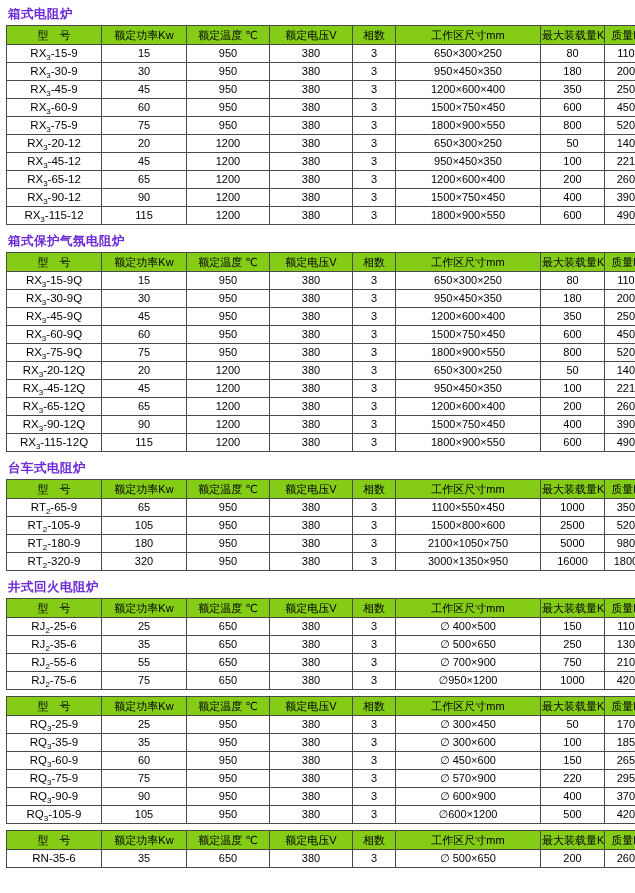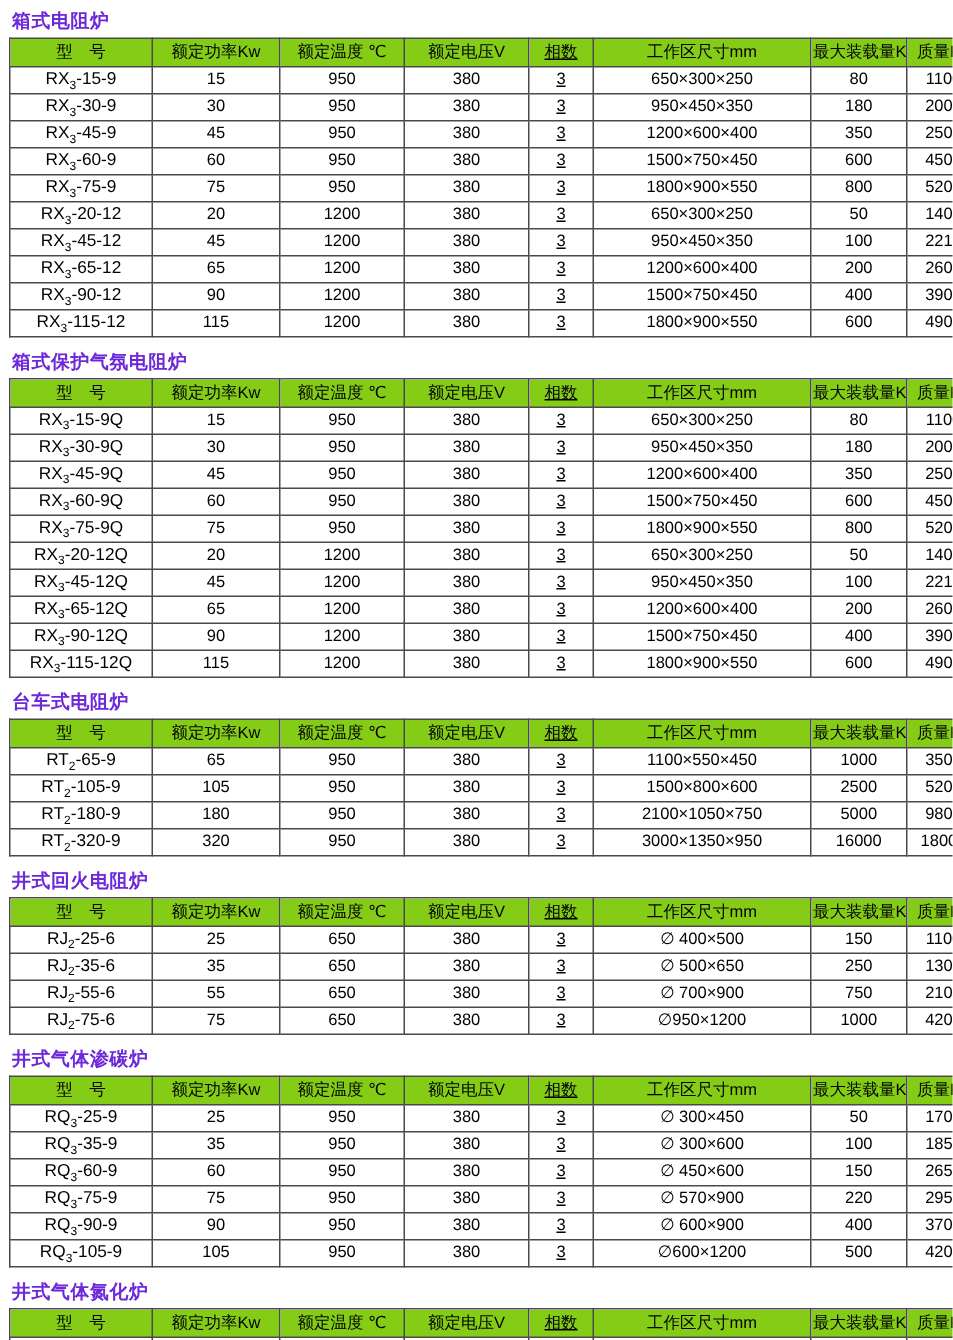--- a/index.html
+++ b/index.html
@@ -43,21 +43,21 @@
   tbody td{
     background:#ffffff;
     font-size:11px;
   }
   td.model{font-size:11.5px;}
   sub{font-size:8px;vertical-align:baseline;position:relative;top:3px;}
   .c0{width:92px;}
   .c1{width:82px;}
   .c2{width:80px;}
   .c3{width:80px;}
-  .c4{width:40px;text-decoration:underline;}
+  .c4{width:40px;}
   .c5{width:142px;}
   .c6{width:61px;}
   .c7{width:46px;}
 </style>
 </head>
 <body>
 
 <div class="page">
   <div id="sections-root">
       <div class="section">
@@ -410,21 +410,20 @@
               <td class="c3">380</td>
               <td class="c4">3</td>
               <td class="c5">∅950×1200</td>
               <td class="c6">1000</td>
               <td class="c7">4200</td>
             </tr>
           </tbody>
         </table>
       </div>
       <div class="section">
-        <div class="section-title">井式气体渗碳炉</div>
         <table>
           <thead>
             <tr>
               <th class="c0">型　号</th>
               <th class="c1">额定功率Kw</th>
               <th class="c2">额定温度 ℃</th>
               <th class="c3">额定电压V</th>
               <th class="c4">相数</th>
               <th class="c5">工作区尺寸mm</th>
               <th class="c6">最大装载量Kg</th>
@@ -489,21 +488,20 @@
               <td class="c3">380</td>
               <td class="c4">3</td>
               <td class="c5">∅600×1200</td>
               <td class="c6">500</td>
               <td class="c7">4200</td>
             </tr>
           </tbody>
         </table>
       </div>
       <div class="section">
-        <div class="section-title">井式气体氮化炉</div>
         <table>
           <thead>
             <tr>
               <th class="c0">型　号</th>
               <th class="c1">额定功率Kw</th>
               <th class="c2">额定温度 ℃</th>
               <th class="c3">额定电压V</th>
               <th class="c4">相数</th>
               <th class="c5">工作区尺寸mm</th>
               <th class="c6">最大装载量Kg</th>

